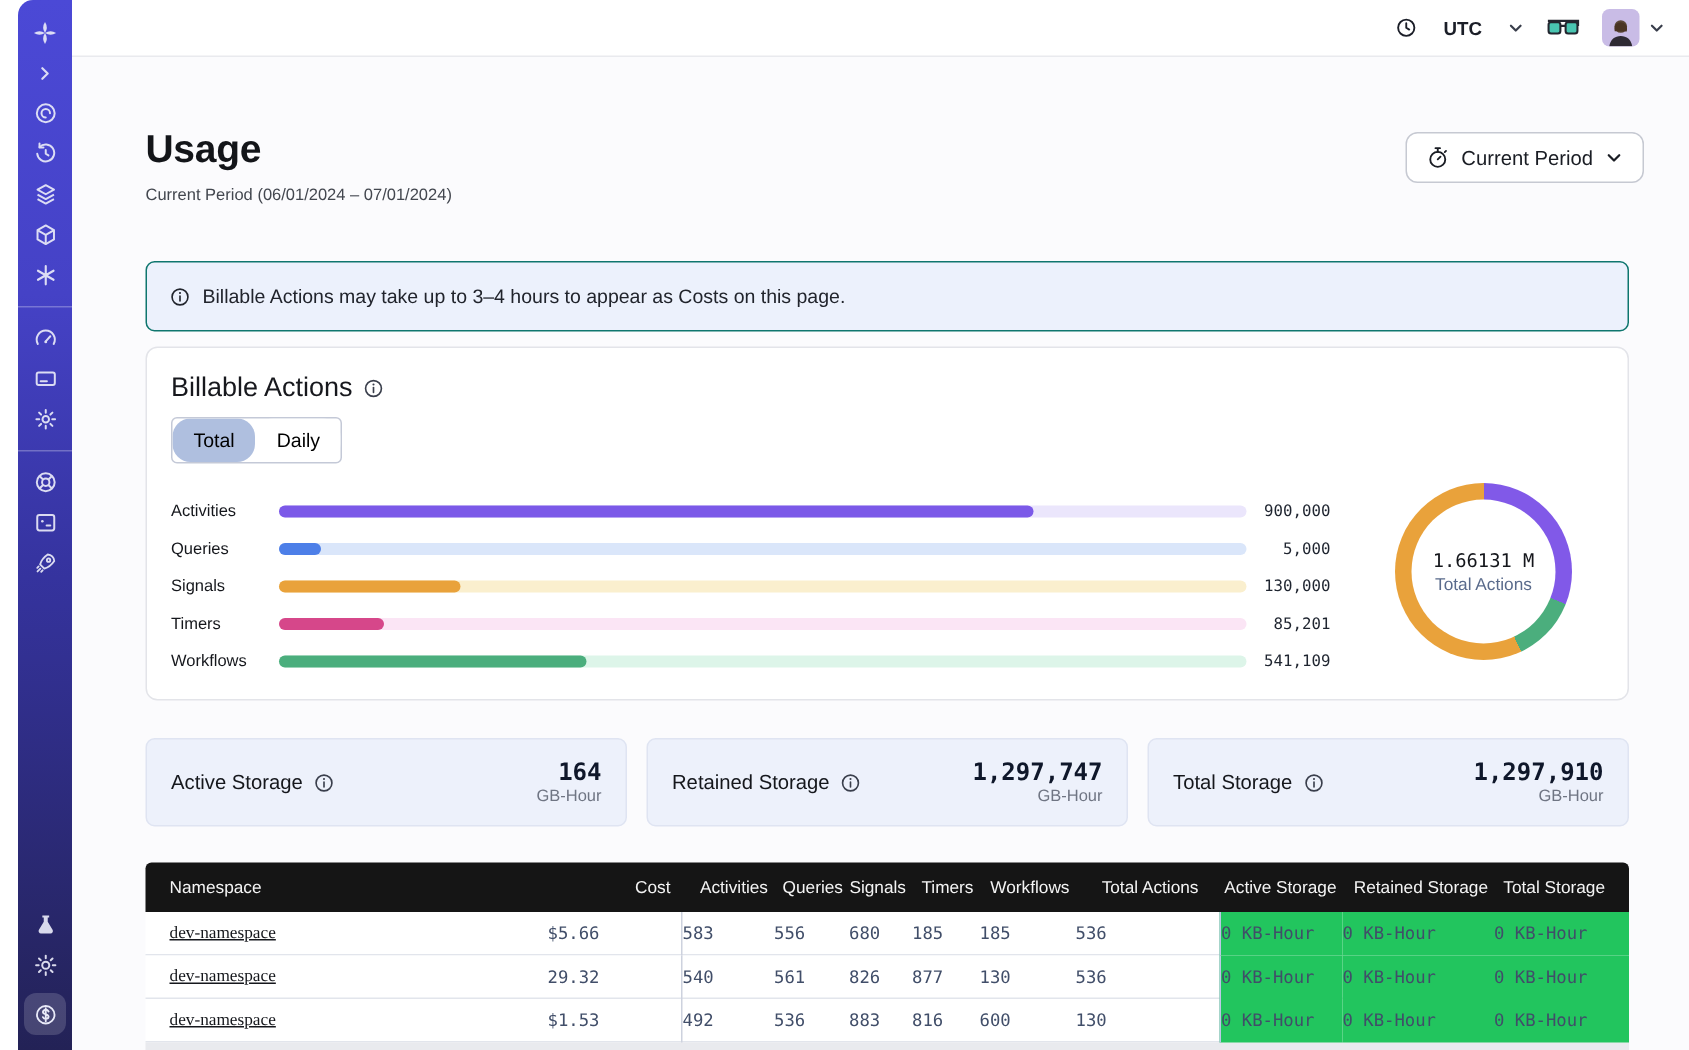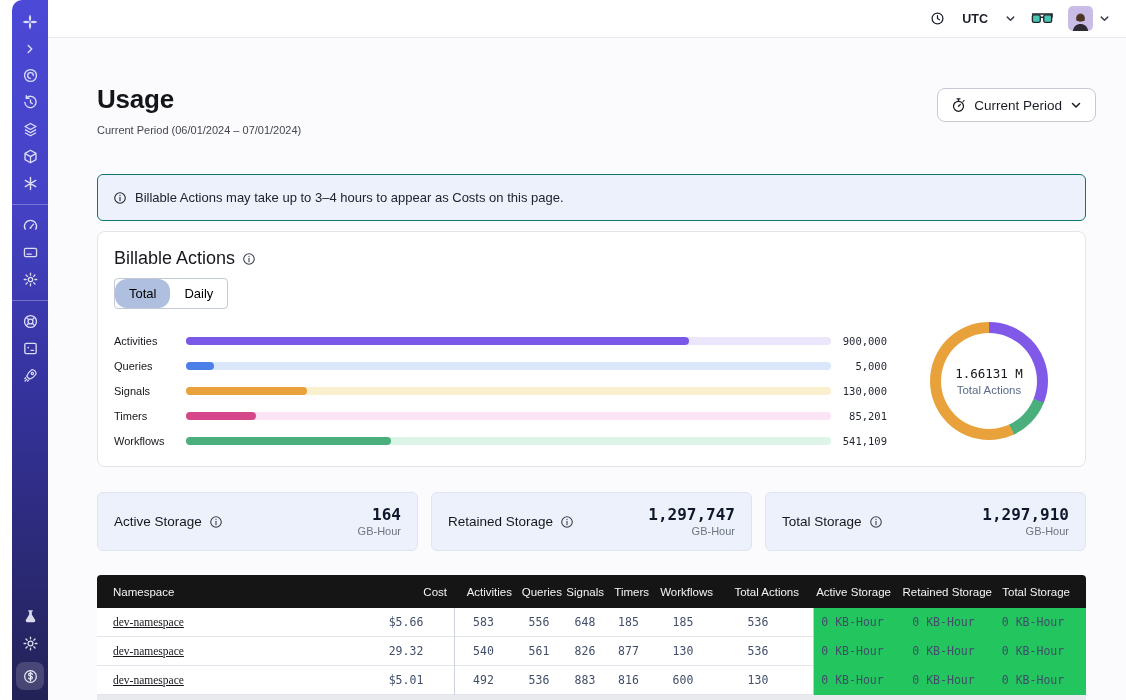--- a/index.html
+++ b/index.html
@@ -89,21 +89,21 @@
     align-items:center; }
   .tbl-head { background:#151515; color:#F4F4F4; height:33px; font-size:11.5px; font-weight:500;
     border-radius:4px 4px 0 0; }
   .th { text-align:right; padding-right:4px; }
   .th-ns { text-align:left; padding-left:16px; }
   .th-cost { padding-right:7px; }
   .th-ta { padding-right:14px; }
   .th-tsto { padding-right:16px; }
   .tbl-row { height:29px; background:#fff; border-bottom:1px solid #E2E5EC;
     font-family:"DejaVu Sans Mono", monospace; font-size:11.5px; color:#414E69; }
-  .td { text-align:center; padding-right:4px; height:29px; line-height:29px; }
+  .td { text-align:left; padding-right:4px; height:29px; line-height:29px; }
   .td-ns { text-align:left; padding-left:16px;font-family:Liberation Serif, serif; }
   .ns-link { color:#15171C; text-decoration:underline; cursor:pointer; }
   .td-cost { padding-right:7px; }
   .td-act { border-left:1px solid #CDD2DE; }
   .td-ta { padding-right:14px; }
   .td-sto { background:#22c55e; }
   .td-asto { border-left:1px solid #BCC8E6; }
   .td-tsto { padding-right:16px; }
   .tbl-strip { height:5px; background:#E9EAEE; }
 
@@ -410,21 +410,21 @@
 
     <div>
 
         <div class="tbl-grid tbl-row">
           <div class="td td-ns">
             <span class="ns-link">dev-namespace</span>
           </div>
           <div class="td td-cost">$5.66</div>
           <div class="td td-act">583</div>
           <div class="td">556</div>
-          <div class="td">648</div>
+          <div class="td">680</div>
           <div class="td">185</div>
           <div class="td">185</div>
           <div class="td td-ta">536</div>
           <div class="td td-sto td-asto">0 KB-Hour</div>
           <div class="td td-sto">0 KB-Hour</div>
           <div class="td td-sto td-tsto">0 KB-Hour</div>
         </div>
 
         <div class="tbl-grid tbl-row">
           <div class="td td-ns">
@@ -439,21 +439,21 @@
           <div class="td td-ta">536</div>
           <div class="td td-sto td-asto">0 KB-Hour</div>
           <div class="td td-sto">0 KB-Hour</div>
           <div class="td td-sto td-tsto">0 KB-Hour</div>
         </div>
 
         <div class="tbl-grid tbl-row">
           <div class="td td-ns">
             <span class="ns-link">dev-namespace</span>
           </div>
-          <div class="td td-cost">$5.01</div>
+          <div class="td td-cost">$1.53</div>
           <div class="td td-act">492</div>
           <div class="td">536</div>
           <div class="td">883</div>
           <div class="td">816</div>
           <div class="td">600</div>
           <div class="td td-ta">130</div>
           <div class="td td-sto td-asto">0 KB-Hour</div>
           <div class="td td-sto">0 KB-Hour</div>
           <div class="td td-sto td-tsto">0 KB-Hour</div>
         </div>

